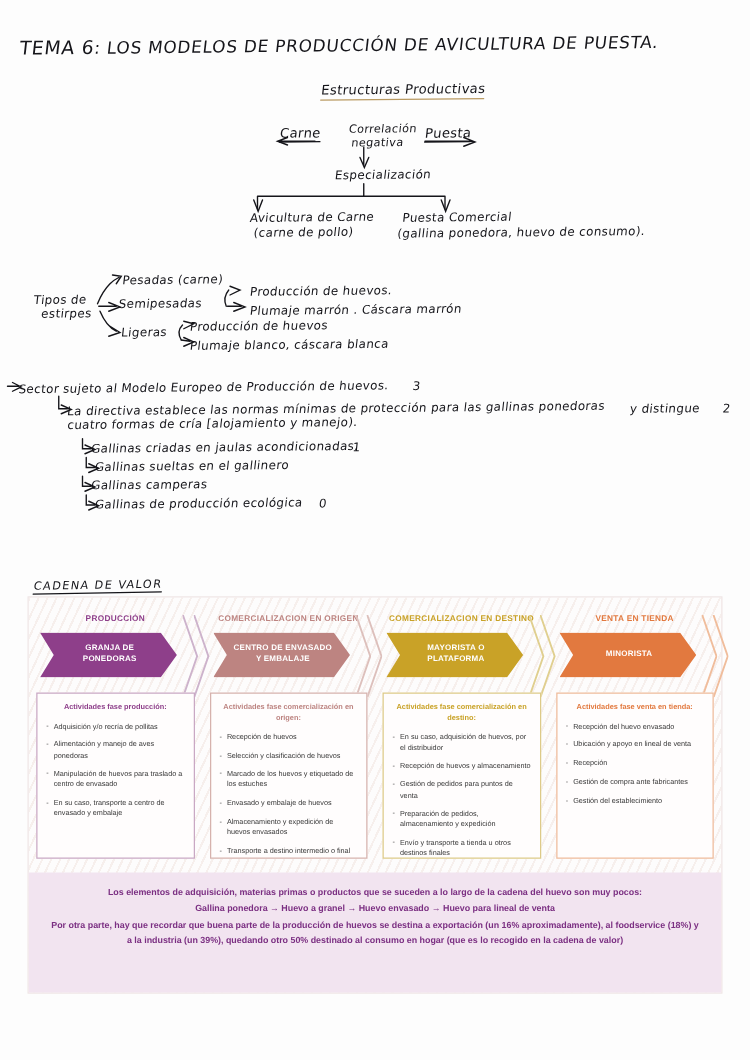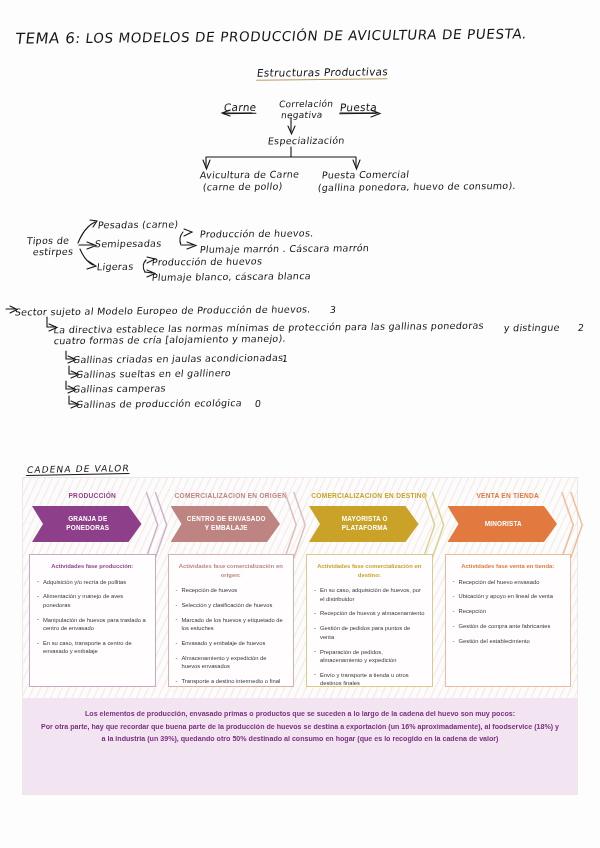--- a/index.html
+++ b/index.html
@@ -322,16 +322,17 @@
           <li>Ubicación y apoyo en lineal de venta</li>
           <li>Recepción</li>
           <li>Gestión de compra ante fabricantes</li>
           <li>Gestión del establecimiento</li>
         </ul>
       </div>
     </div>
   </div>
 
   <div class="vc-note">
-    <p>Los elementos de producción, envasado primas o productos que se suceden a lo largo de la cadena del huevo son muy pocos:</p>
+    <p>Los elementos de adquisición, materias primas o productos que se suceden a lo largo de la cadena del huevo son muy pocos:</p>
+    <p>Gallina ponedora → Huevo a granel → Huevo envasado → Huevo para lineal de venta</p>
     <p style="line-height:1.7">Por otra parte, hay que recordar que buena parte de la producción de huevos se destina a exportación (un 16% aproximadamente), al foodservice (18%) y a la industria (un 39%), quedando otro 50% destinado al consumo en hogar (que es lo recogido en la cadena de valor)</p>
   </div>
 </div>
 
 </body></html>

